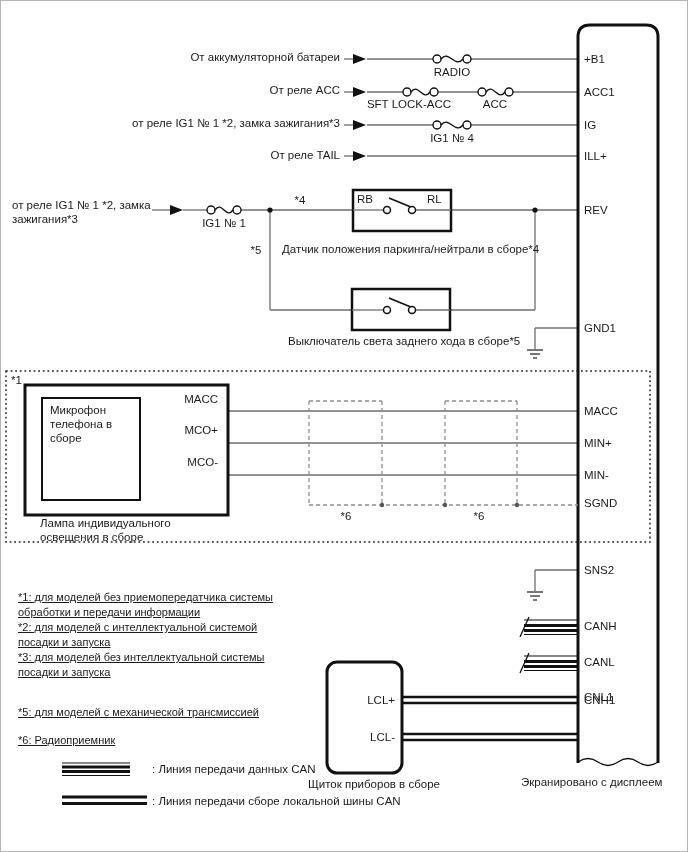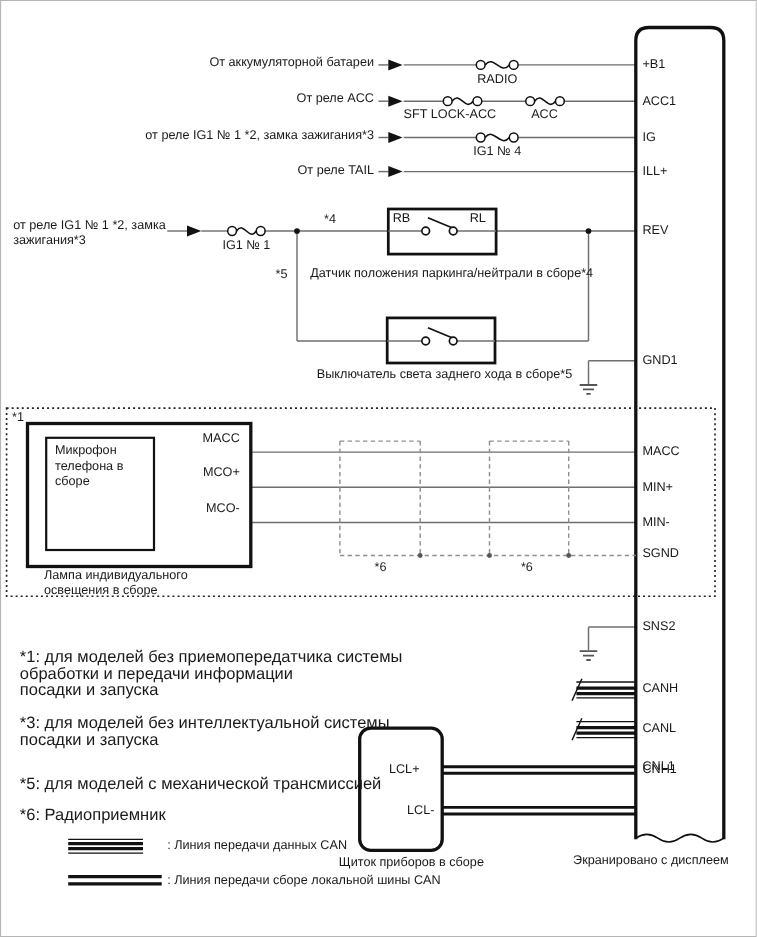--- a/index.html
+++ b/index.html
@@ -6,21 +6,21 @@
   #canvas{
     position:relative;width:688px;height:852px;background:#fff;
     font-family:"Liberation Sans",sans-serif;color:#1a1a1a;
     box-shadow:inset 0 0 0 1px #b5b5b5;overflow:hidden;
   }
   #wires{position:absolute;left:0;top:0;}
   .t{position:absolute;font-size:11.5px;line-height:14px;white-space:nowrap;}
   .rlabel{left:10px;width:330px;text-align:right;}
   .clabel{transform:translateX(-50%);}
   .pin{left:584px;}
-  .note{position:absolute;left:18px;font-size:15px;line-height:15px;}
+  .note{position:absolute;left:18px;font-size:11px;line-height:15px;text-decoration:underline;}
 </style>
 </head>
 <body>
 
 <div id="canvas">
 
 <svg id="wires" width="688" height="852" viewBox="0 0 688 852">
 
   <g stroke="#6e6e6e" stroke-width="1.3">
     <line x1="344" y1="59" x2="353" y2="59"></line>
@@ -229,29 +229,30 @@
 <div class="t pin" style="top:436px">MIN+</div>
 <div class="t pin" style="top:468px">MIN-</div>
 <div class="t pin" style="top:496px">SGND</div>
 <div class="t pin" style="top:563px">SNS2</div>
 <div class="t pin" style="top:619px">CANH</div>
 <div class="t pin" style="top:655px">CANL</div>
 <div class="t pin" style="top:693px">CNH1</div>
 <div class="t pin" style="top:690px">CNL1</div>
 <div class="t" style="left:521px;top:775px">Экранировано с дисплеем</div>
 
-<div class="t" style="left:340px;top:693px;width:55px;text-align:center">LCL+</div>
+<div class="t" style="left:340px;top:693px;width:55px;text-align:right">LCL+</div>
 <div class="t" style="left:340px;top:730px;width:55px;text-align:right">LCL-</div>
 <div class="t" style="left:308px;top:777px">Щиток приборов в сборе</div>
 
 <div class="note" style="top:590px">
   <div>*1: для моделей без приемопередатчика системы</div>
   <div>обработки и передачи информации</div>
 </div>
 <div class="note" style="top:620px">
+  <div>*2: для моделей с интеллектуальной системой</div>
   <div>посадки и запуска</div>
 </div>
 <div class="note" style="top:650px">
   <div>*3: для моделей без интеллектуальной системы</div>
   <div>посадки и запуска</div>
 </div>
 <div class="note" style="top:705px">
   <div>*5: для моделей с механической трансмиссией</div>
 </div>
 <div class="note" style="top:733px">

